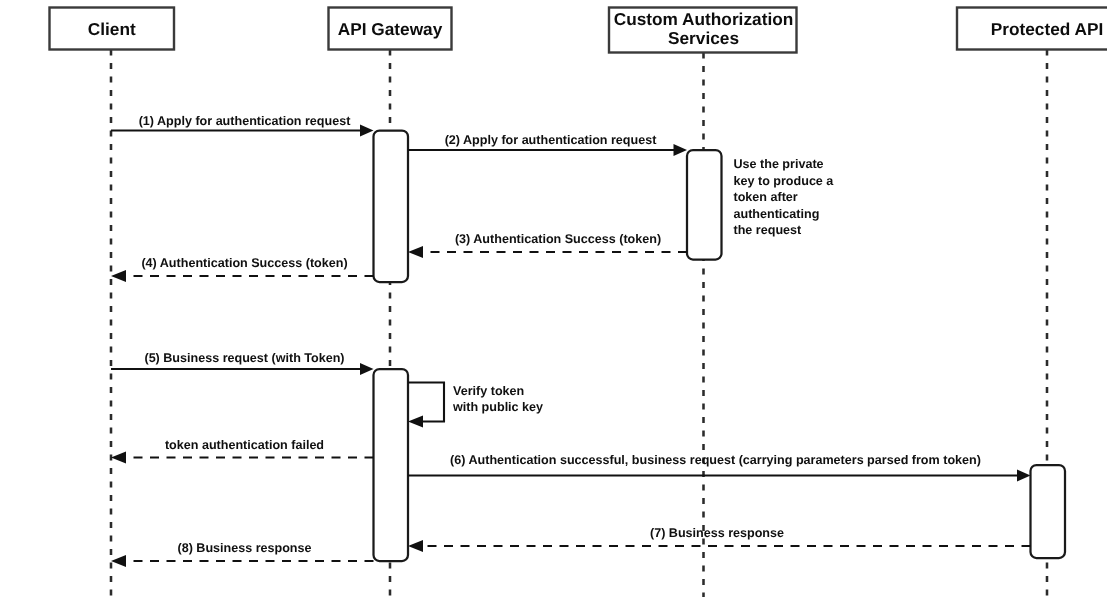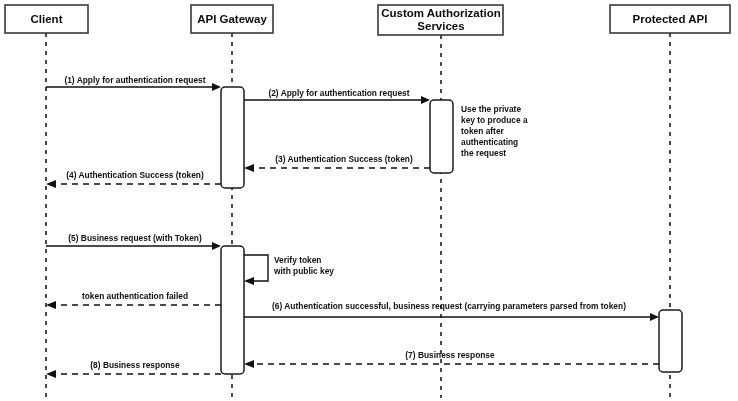--- a/index.html
+++ b/index.html
@@ -10,20 +10,21 @@
   body {
     width: 738px;
     height: 401px;
     font-family: "Liberation Sans", sans-serif;
     overflow: hidden;
   }
   #diagram-root {
     position: relative;
     width: 606px;
     height: 401px;
+    margin-left: 28px;
   }
   svg.seq {
     display: block;
     width: 738px;
     height: 401px;
   }
   .lifeline-box {
     fill: #ffffff;
     stroke: #3a3a3a;
     stroke-width: 1.6;

